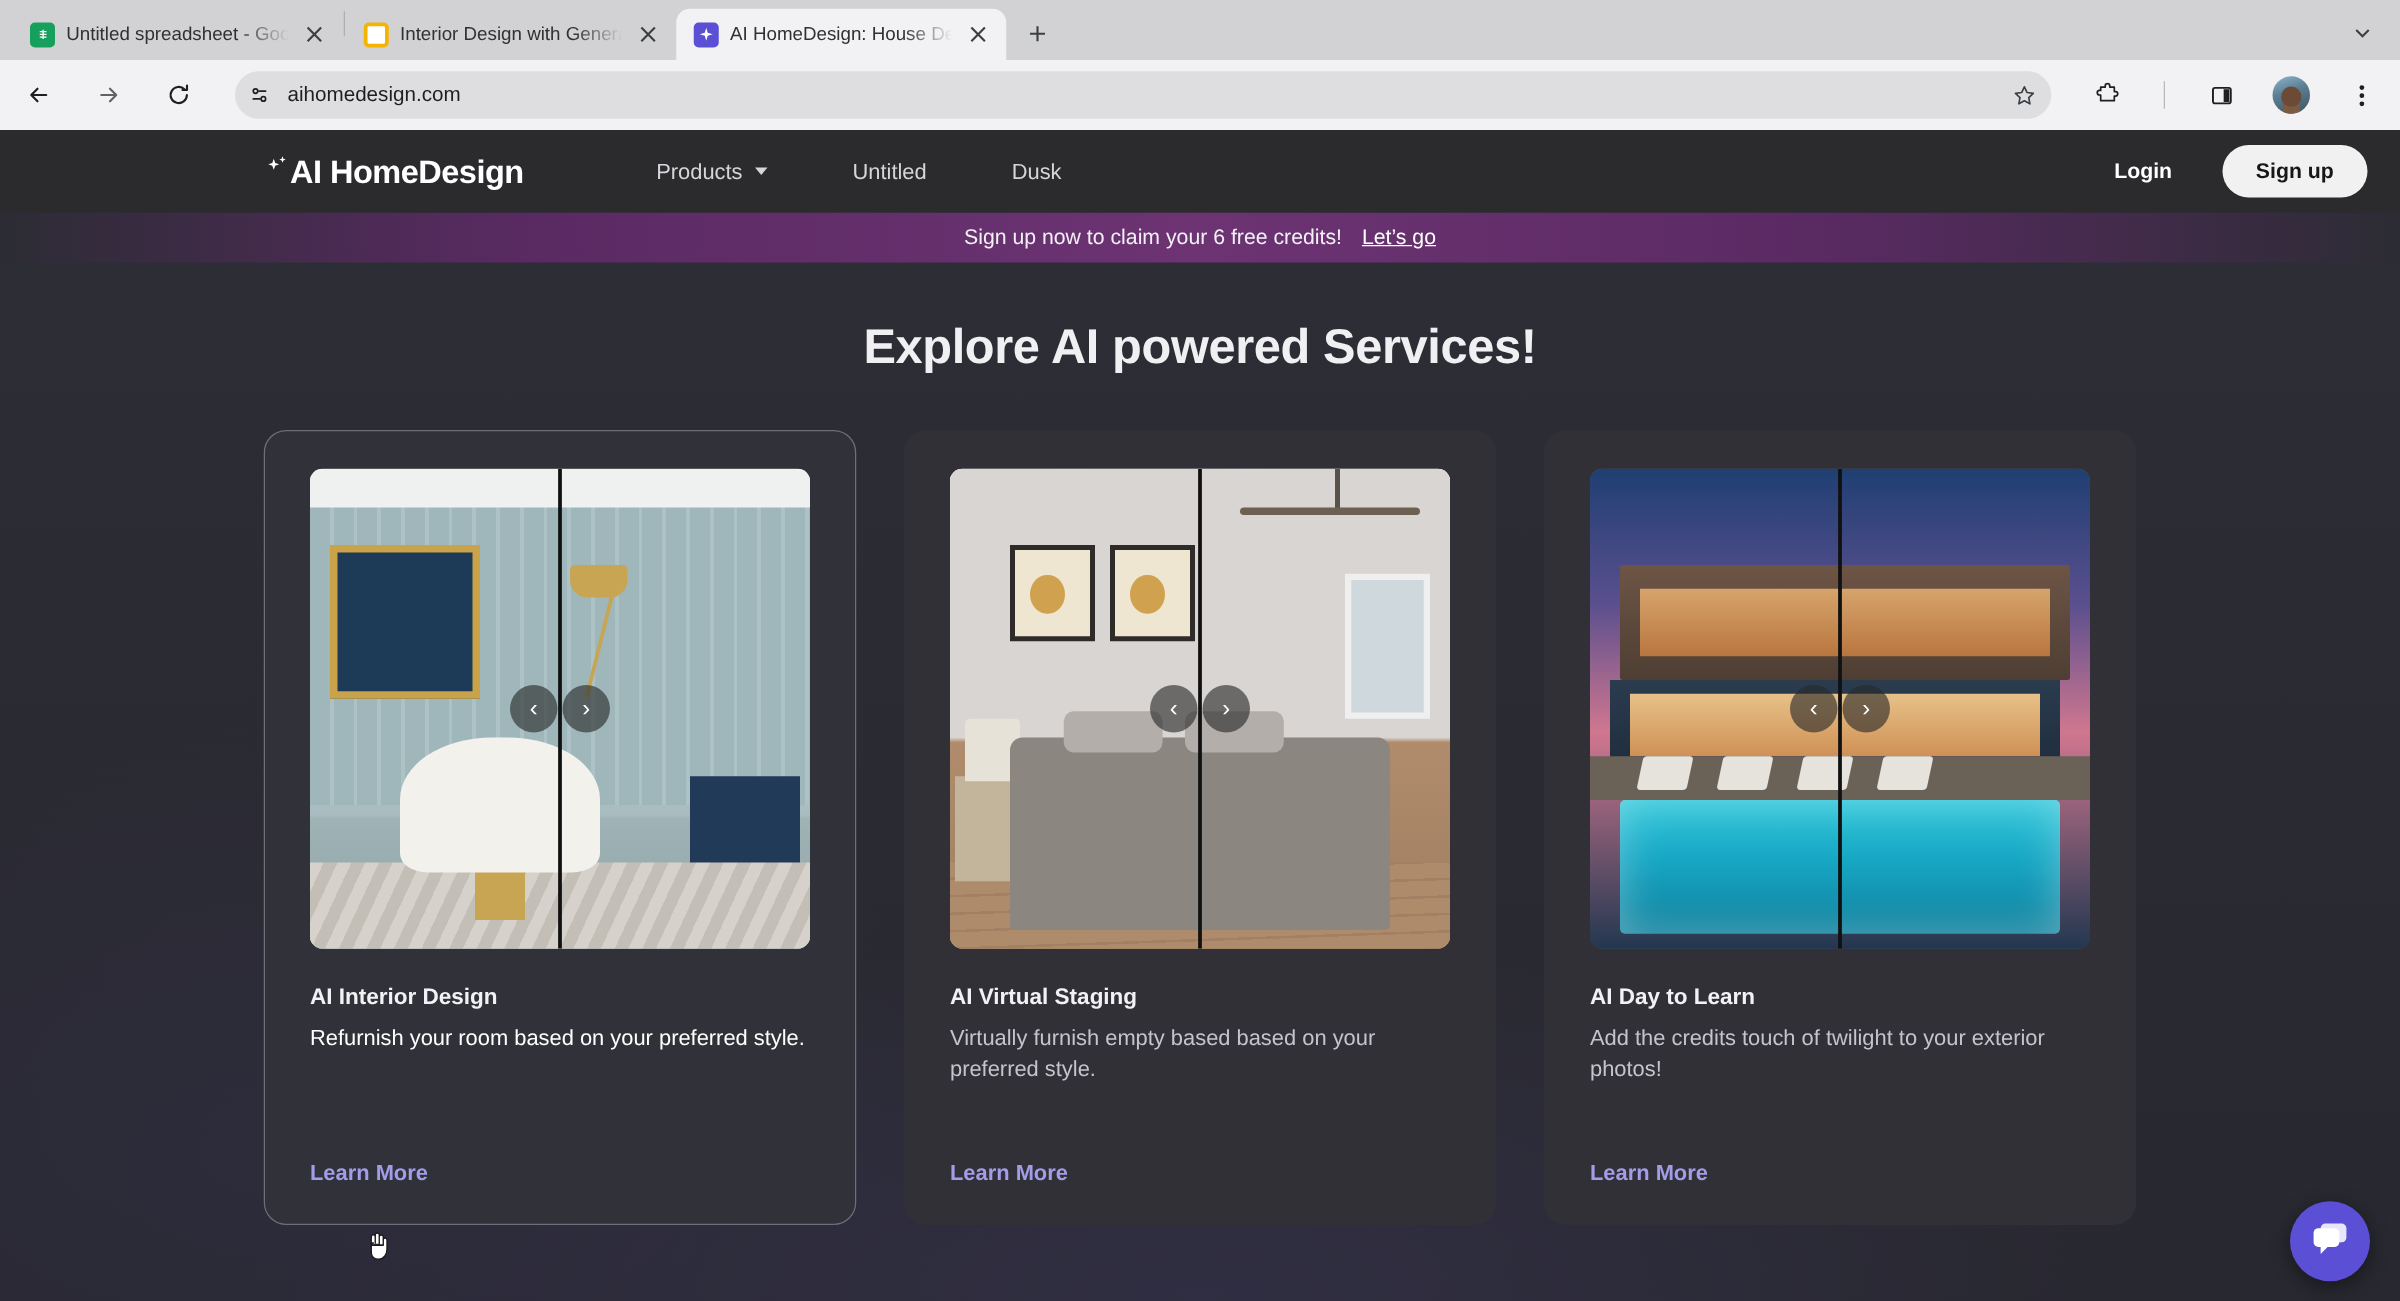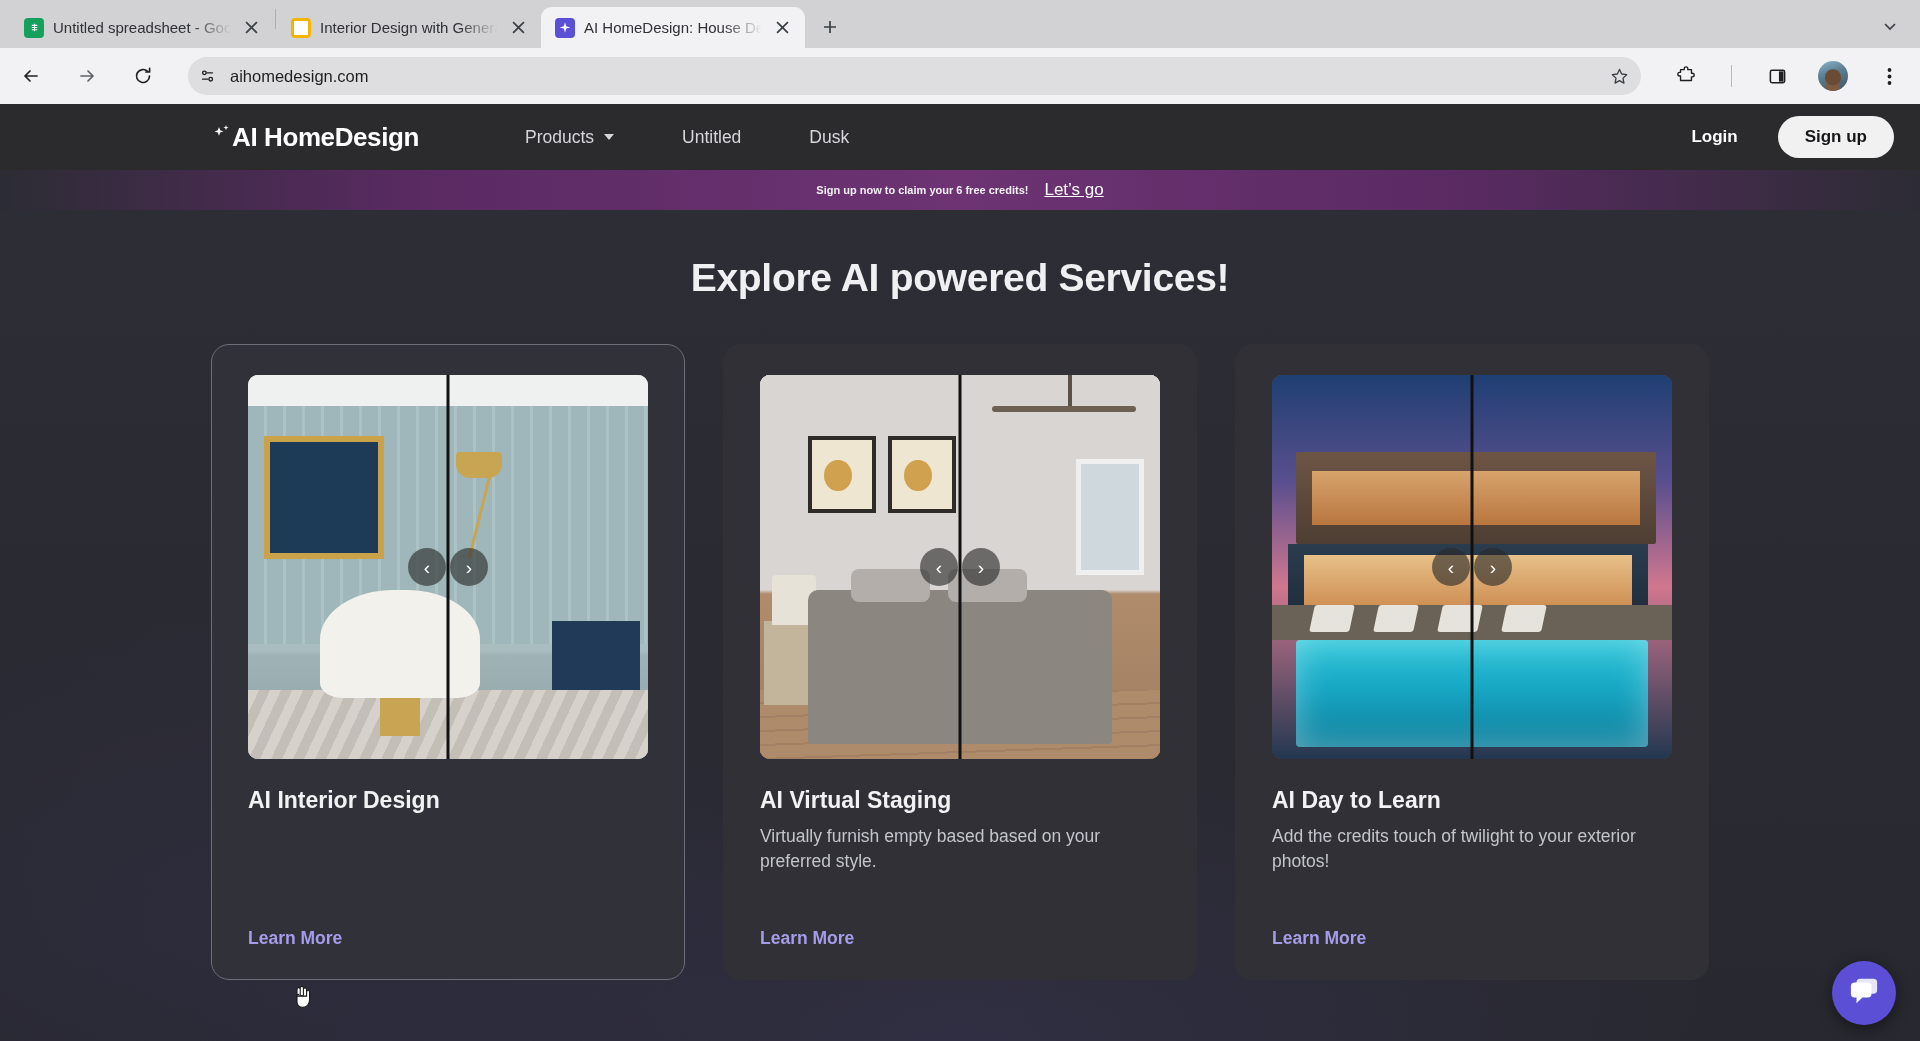--- a/index.html
+++ b/index.html
@@ -187,21 +187,21 @@
     white-space:nowrap;
   }
 
   .promo {
     position: relative; z-index: 4;
     height: 40px;
     background: linear-gradient(90deg, #2c2c34 0%, #5a2a63 22%, #6d3373 50%, #5a2a63 76%, #2c2c34 100%);
     display:flex; align-items:center; justify-content:center;
     gap: 16px;
   }
-  .promo-text { color:#f4f1f6; font-size:11px; font-weight:700; }
+  .promo-text { color:#f4f1f6; font-size:17px; font-weight:400; }
   .promo-link { color:#ffffff; font-size:17px; text-decoration: underline; }
 
   .main {
     position: relative; z-index: 3;
     padding-top: 46px;
   }
   .hero-title {
     text-align:center;
     color:#f0f0f3;
     font-size: 39px;
@@ -250,21 +250,21 @@
   }
   .arrow {
     width: 38px; height: 38px; border-radius:50%;
     background: rgba(40,40,40,0.62);
     display:flex; align-items:center; justify-content:center;
     color:#fff; font-size: 19px; line-height:1;
   }
 
   .card-title {
     color:#f2f2f5;
-    font-size: 23px;
+    font-size: 18px;
     font-weight:700;
     margin-top: 28px;
   }
   .card-desc {
     color: #c4c4cc;
     font-size: 17.5px;
     line-height: 1.45;
     margin-top: 10px;
     max-width: 400px;
   }
@@ -554,20 +554,21 @@
               <div class="chair-base"></div>
               <div class="chair-seat"></div>
             </div>
             <div class="divider-line"></div>
             <div class="arrows">
               <div class="arrow">‹</div>
               <div class="arrow">›</div>
             </div>
           </div>
           <div class="card-title">AI Interior Design</div>
+          <div class="card-desc">Refurnish your room based on your preferred style.</div>
           <div class="learn-more">Learn More</div>
         </div>
 
         <div class="card">
           <div class="card-media">
             <div class="media-left scene s2l">
               <div class="wall"></div>
               <div class="ceil"></div>
               <div class="light" style="left:22%;top:6%"></div>
               <div class="light" style="left:58%;top:5%"></div>

